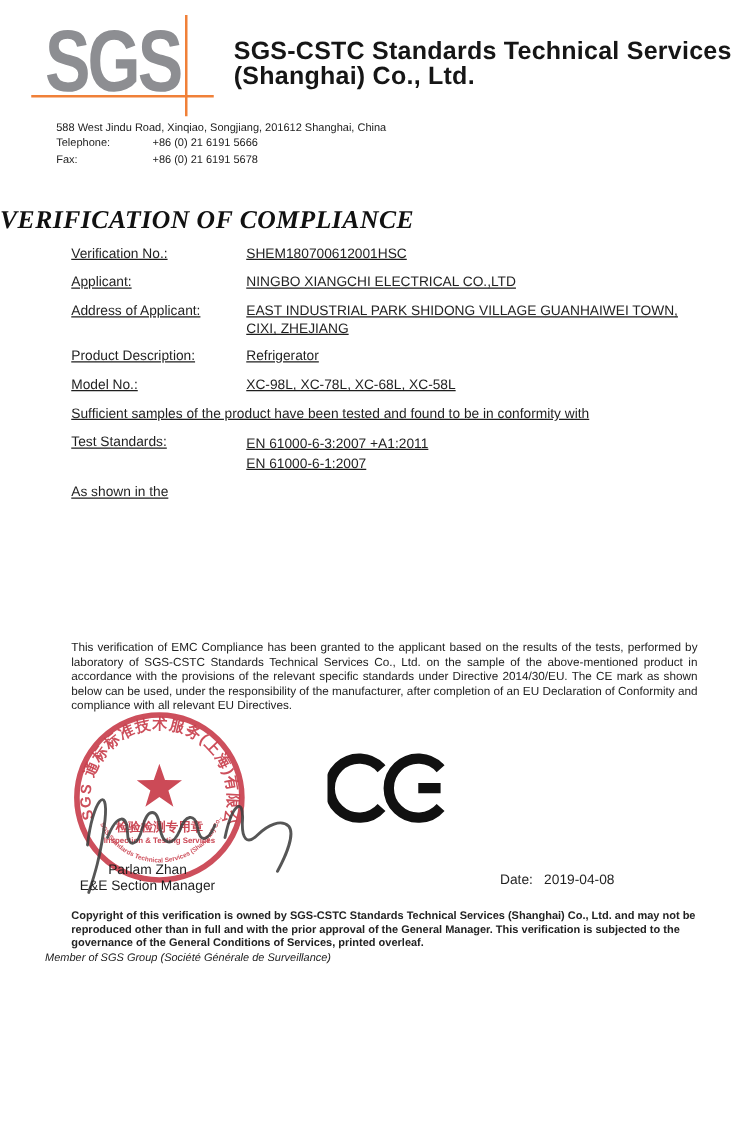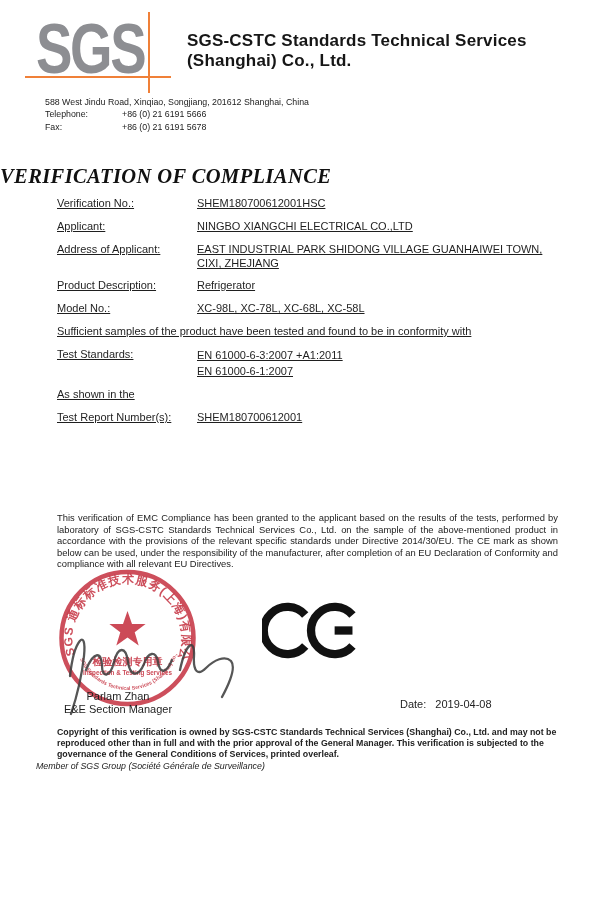--- a/index.html
+++ b/index.html
@@ -5,21 +5,21 @@
   html,body{margin:0;padding:0;}
   .page{position:relative;width:600px;height:804px;background:#ffffff;overflow:hidden;
         color:#1f1f1f;font-family:"Liberation Sans",sans-serif;}
 
   
   .logo-text{position:absolute;left:36px;top:14px;font-size:70px;line-height:70px;
              font-weight:bold;color:#8d8e92;transform:scaleX(0.78);transform-origin:left top;
              letter-spacing:-3px;}
   .logo-vline{position:absolute;left:148px;top:12px;width:2px;height:81px;background:#f08038;}
   .logo-hline{position:absolute;left:25px;top:76px;width:146px;height:2px;background:#f08038;}
-  .company{position:absolute;left:187px;top:31px;font-size:17px;font-weight:bold;
+  .company{position:absolute;left:187px;top:31px;font-size:20px;font-weight:bold;
            line-height:20px;letter-spacing:0.2px;color:#161616;}
   .contact{position:absolute;left:45px;top:96px;font-size:8.8px;line-height:12.4px;color:#222;}
   .contact-row{display:flex;gap:22px;}
   .contact-label{width:55px;flex:none;}
 
   
   .title{position:absolute;left:0;top:165px;width:560px;
          font-family:"Liberation Serif",serif;font-style:italic;font-weight:bold;
          font-size:20.5px;letter-spacing:0.4px;color:#111;}
 
@@ -106,24 +106,20 @@
     <div class="frow">
       <span class="lbl">Test Standards:</span>
       <span class="val stack">
         <div>EN 61000-6-3:2007 +A1:2011</div>
         <div>EN 61000-6-1:2007</div>
       </span>
     </div>
 
     <div class="flowline">As shown in the</div>
 
-    <div class="frow">
-      <span class="lbl">Test Report Number(s):</span>
-      <span class="val">SHEM180700612001</span>
-    </div>
   </div>
 
   <div class="emc">This verification of EMC Compliance has been granted to the applicant based on the results of the tests, performed by laboratory of SGS-CSTC Standards Technical Services Co., Ltd. on the sample of the above-mentioned product in accordance with the provisions of the relevant specific standards under Directive 2014/30/EU. The CE mark as shown below can be used, under the responsibility of the manufacturer, after completion of an EU Declaration of Conformity and compliance with all relevant EU Directives.</div>
 
   <svg class="stamp" width="145" height="145" viewBox="0 0 145 145">
     <defs>
       <path id="ringPath" d="M 20.8 88.8 A 55 55 0 1 1 124.2 88.8" fill="none"></path>
       <path id="bottomPath" d="M 22.3 83.5 A 52 52 0 0 0 122.7 83.5" fill="none"></path>
     </defs>
     <circle cx="72.5" cy="70" r="66" fill="none" stroke="#c9404e" stroke-width="4.5" opacity="0.92"></circle>

